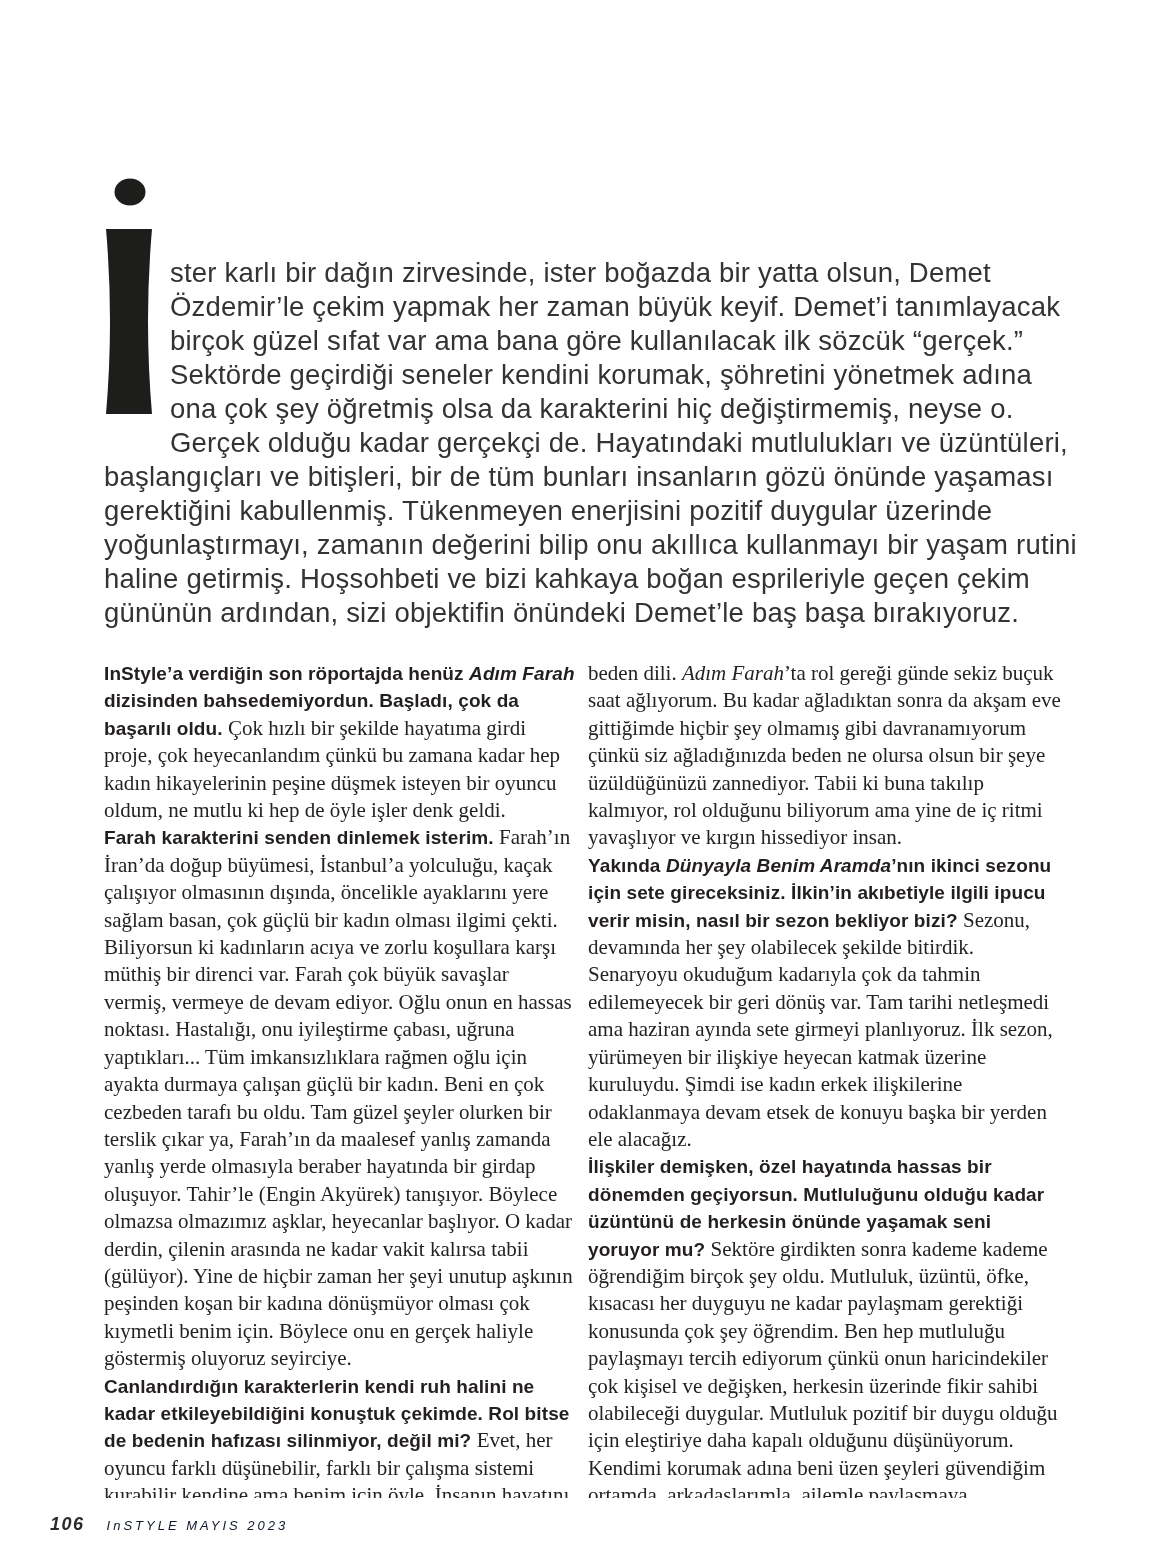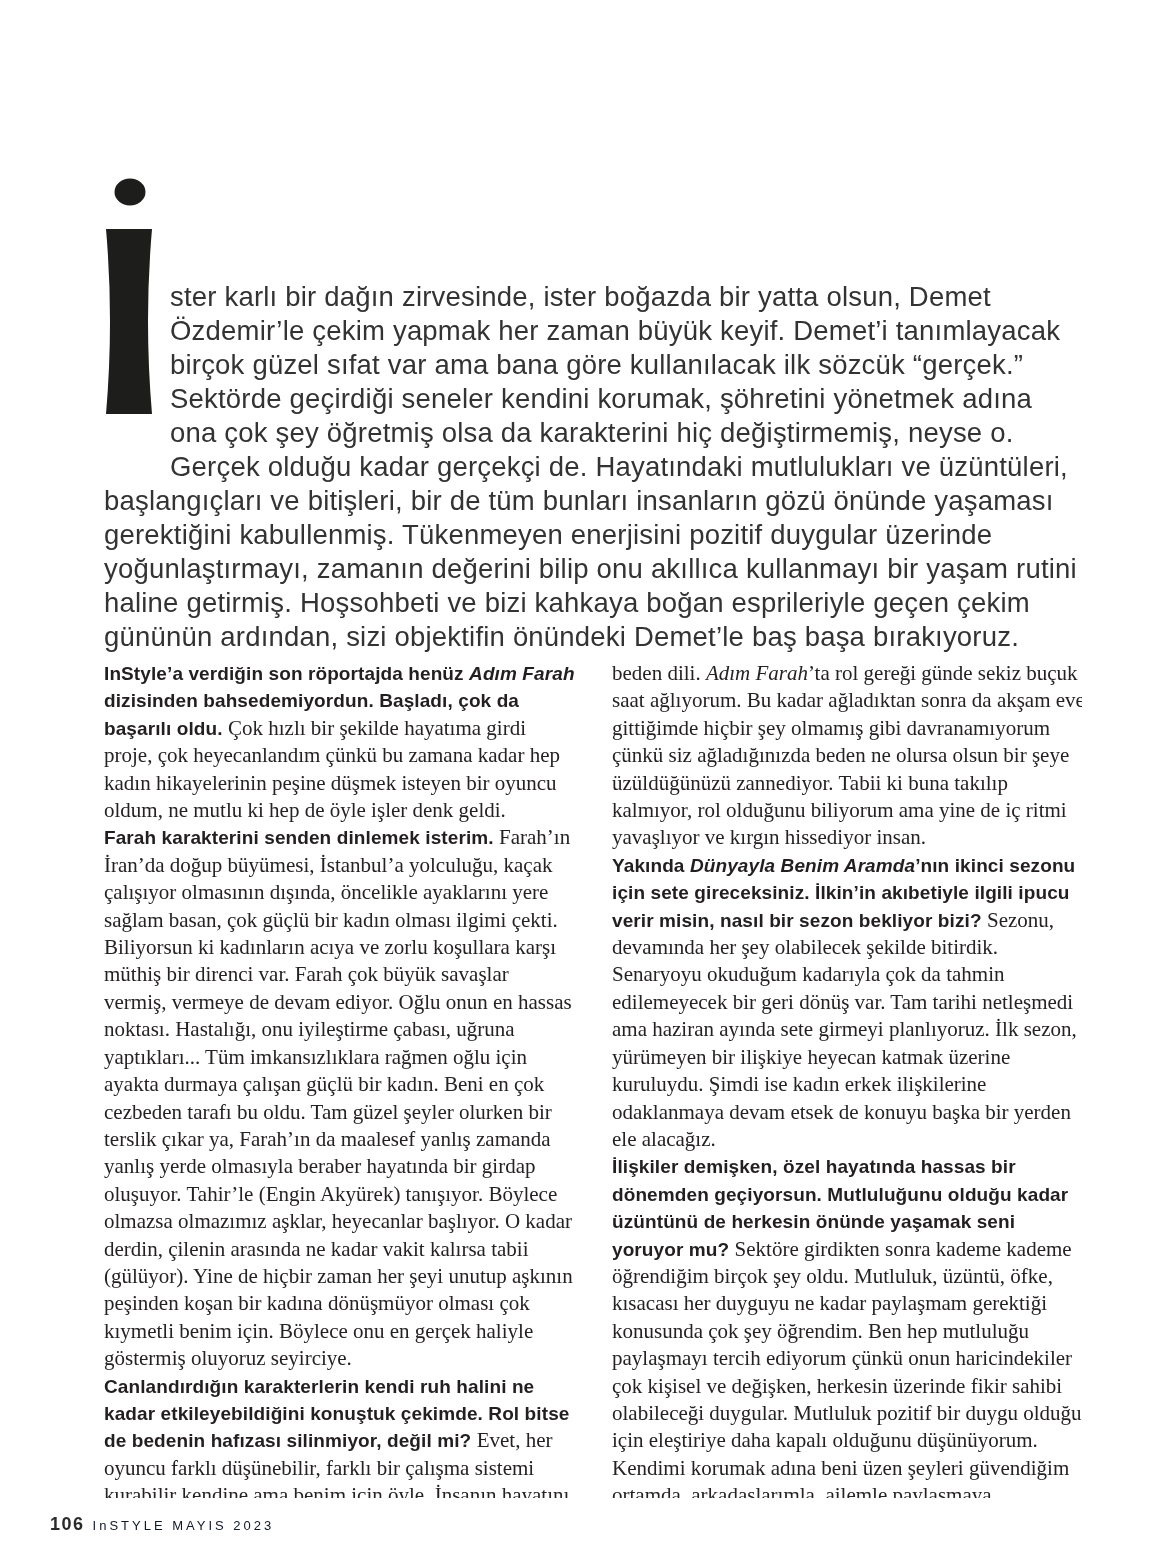--- a/index.html
+++ b/index.html
@@ -15,47 +15,46 @@
     position:absolute;left:104px;top:178px;width:50px;height:238px;
   }
   
   .intro{
     position:absolute;left:104px;top:256px;width:978px;
     font-family:"Liberation Sans",sans-serif;
     font-weight:300;
     font-size:27.5px;line-height:34px;
     color:#333333;
     letter-spacing:0.2px;
-    margin-top:24px;
   }
   .intro p{margin:0;}
   .float-spacer{float:left;width:66px;height:172px;}
   
   .columns{
     position:absolute;left:104px;top:660px;width:978px;height:838px;
-    display:flex;gap:36px;overflow:hidden;
+    display:flex;gap:12px;overflow:hidden;
   }
   .col{flex:0 0 472px;width:472px;}
   .col-right{flex:0 0 476px;width:476px;}
   .par{
     margin:0;
     font-family:"Liberation Serif","DejaVu Serif",serif;
     font-size:21px;line-height:27.4px;color:#262223;
   }
   .seg-q,.seg-qi{
     font-family:"Liberation Sans",sans-serif;
     font-weight:700;font-size:19px;color:#231f20;
     letter-spacing:0.1px;
   }
   .seg-qi{font-style:italic;}
   .seg-ai{font-style:italic;}
   
   .footer{
     position:absolute;left:50px;top:1514px;
-    display:flex;align-items:baseline;gap:8px;
+    display:flex;align-items:baseline;gap:22px;font-style:italic;
   }
   .footer .num{
     font-family:"Liberation Sans",sans-serif;
     font-weight:700;font-size:18px;letter-spacing:1.5px;color:#2b2b2b;
   }
   .footer .issue{
     font-family:"Liberation Sans",sans-serif;
     font-weight:400;font-size:13px;letter-spacing:3px;color:#0f172a;
   }
 </style>

